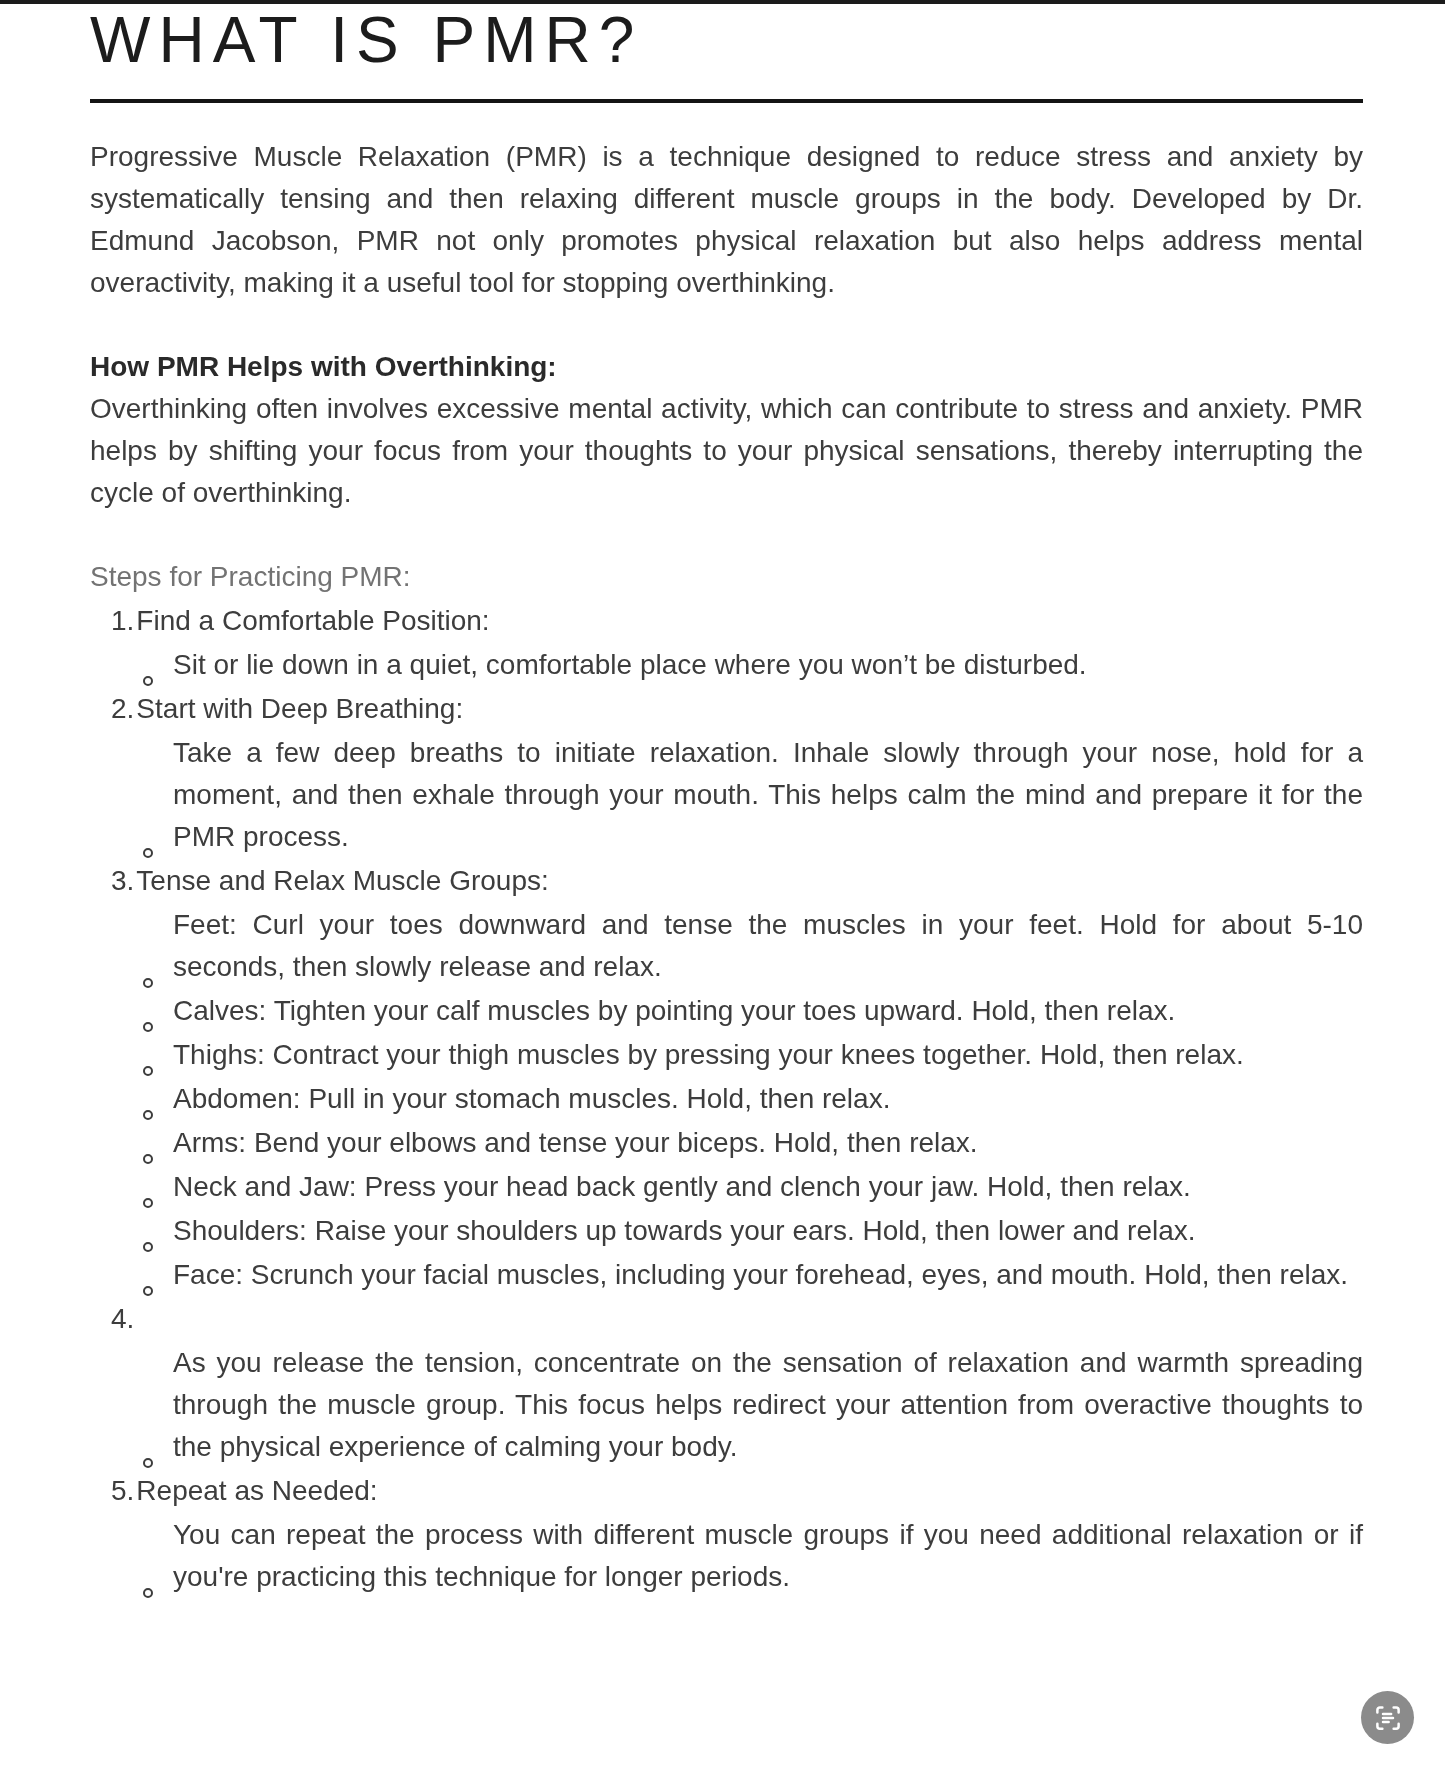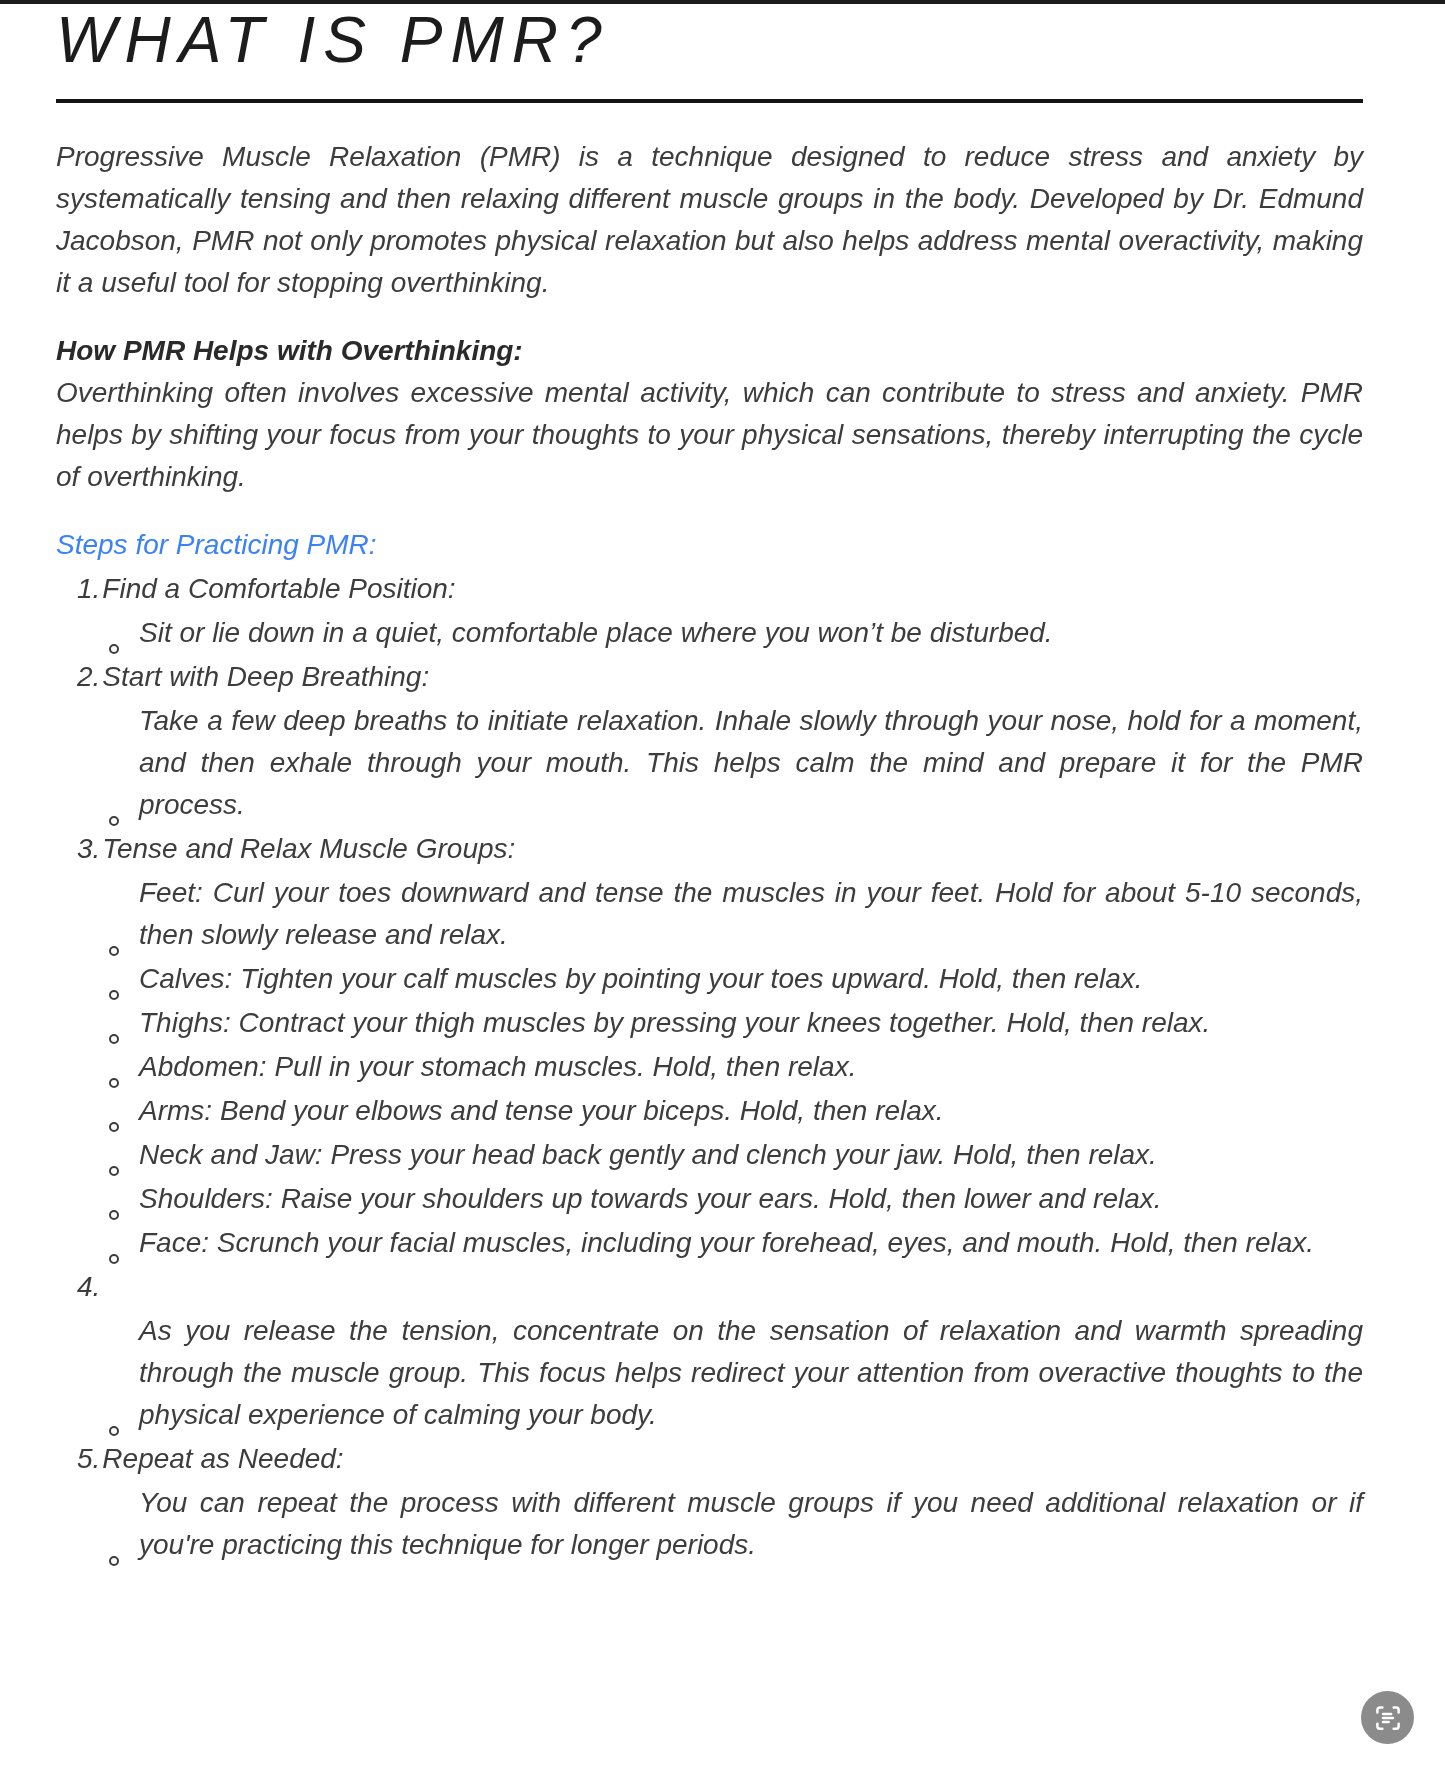--- a/index.html
+++ b/index.html
@@ -19,22 +19,21 @@
   }
   .top-bar {
     position: absolute;
     top: 0; left: 0;
     width: 100%;
     height: 4px;
     background: #1b1b1b;
   }
   .content {
     position: relative;
-    padding: 4px 82px 0 56px;
-    font-style: italic;
+    padding: 4px 82px 0 90px;
   }
   .title {
     margin: -2px 0 0 0;
     font-size: 64px;
     line-height: 76px;
     font-weight: 300;
     letter-spacing: 8px;
     color: #1c1c1c;
     white-space: nowrap;
   }
@@ -47,39 +46,39 @@
   .body-text {
     font-size: 28px;
     line-height: 42px;
     color: #3d3d3d;
   }
   .paragraph {
     margin: 33px 0 0 0;
     text-align: justify;
   }
   .section {
-    margin-top: 26px;
+    margin-top: 42px;
   }
   .section-heading {
     margin: 0;
     font-size: 28px;
     line-height: 42px;
     font-weight: bold;
     color: #2a2a2a;
   }
   .section-paragraph {
     margin: 0;
     text-align: justify;
   }
   .steps-heading {
     margin: 0;
     font-size: 28px;
     line-height: 42px;
     font-weight: normal;
-    color: #3b82f6;
+    color: #737373;
   }
   .step-head {
     display: flex;
     margin-left: 21px;
     margin-top: 2px;
     line-height: 42px;
   }
   .step-num {
     flex: 0 0 auto;
   }

